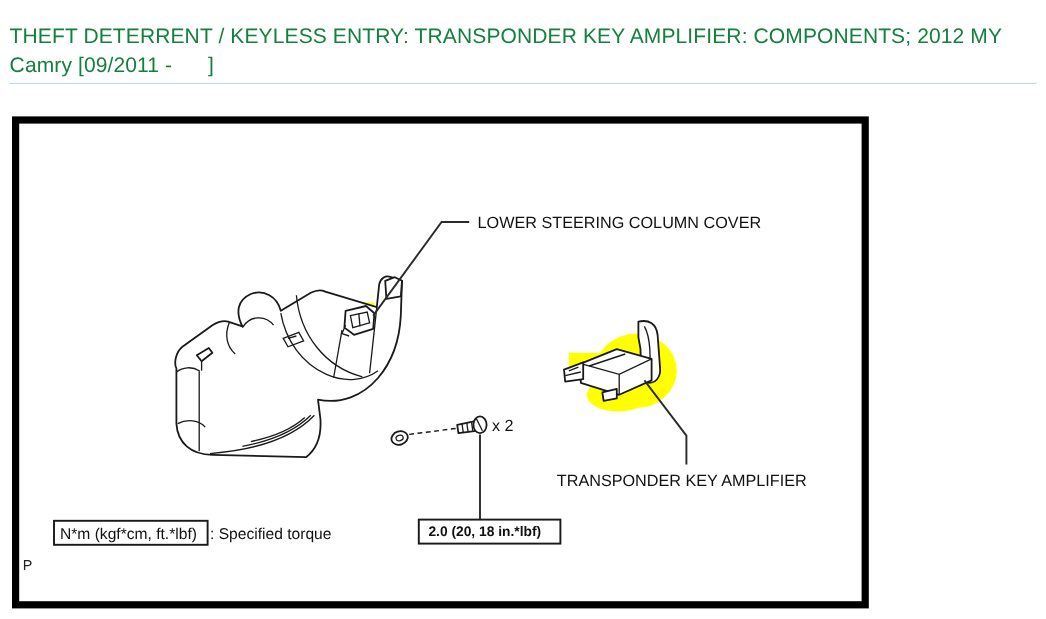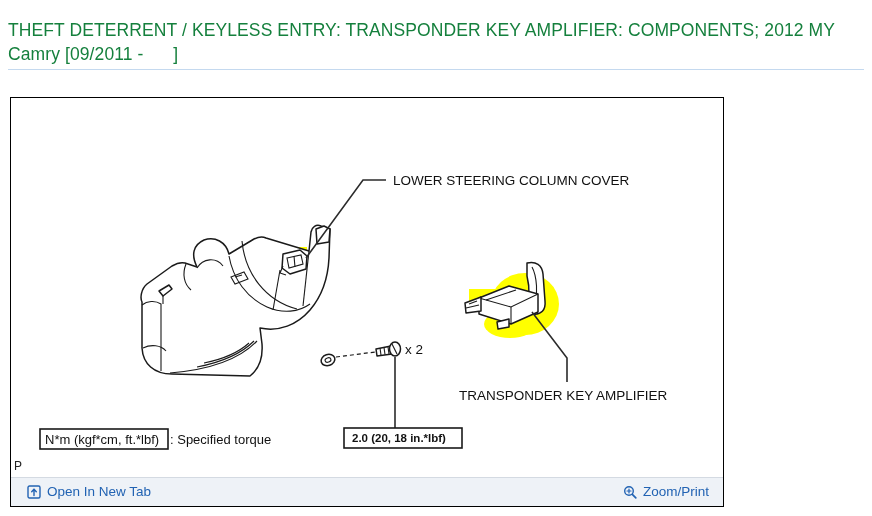--- a/index.html
+++ b/index.html
@@ -38,21 +38,21 @@
     background: #c4d9ef;
   }
 
   
   #viewer-panel {
     position: absolute;
     left: 10px;
     top: 97px;
     width: 714px;
     height: 410px;
-    border: 1px solid #000000;
+    border: 6px solid #000000;
     background: #ffffff;
     box-sizing: border-box;
   }
   #diagram-canvas {
     position: absolute;
     left: 0;
     top: 0;
     width: 712px;
     height: 379px;
     overflow: hidden;
@@ -267,37 +267,13 @@
         <rect x="29" y="331" width="128" height="20" fill="#ffffff" stroke="#1a1a1a" stroke-width="1.6"></rect>
         <text class="dwg-legend-text" x="34" y="346">N*m (kgf*cm, ft.*lbf)</text>
         <text class="dwg-legend-text" x="159" y="346">: Specified torque</text>
       </g>
 
     </svg>
   </div>
 
   <div id="stray-char">P</div>
 
-  <div id="viewer-toolbar">
-
-    <a id="open-new-tab-link" class="toolbar-link">
-      <span class="icon">
-        <svg width="14" height="14" viewBox="0 0 14 14" xmlns="http://www.w3.org/2000/svg">
-          <rect x="1" y="1" width="12" height="12" rx="1.5" fill="none" stroke="#2263b3" stroke-width="1.4"></rect>
-          <path d="M 7 10.5 L 7 5 M 7 4.2 L 4.7 6.8 M 7 4.2 L 9.3 6.8" fill="none" stroke="#2263b3" stroke-width="1.4" stroke-linecap="round" stroke-linejoin="round"></path>
-        </svg>
-      </span>
-      <span>Open In New Tab</span>
-    </a>
-
-    <a id="zoom-print-link" class="toolbar-link">
-      <span class="icon">
-        <svg width="14" height="14" viewBox="0 0 14 14" xmlns="http://www.w3.org/2000/svg">
-          <circle cx="6" cy="6" r="4.3" fill="none" stroke="#2263b3" stroke-width="1.4"></circle>
-          <path d="M 9.3 9.3 L 12.8 12.8" stroke="#2263b3" stroke-width="1.7" stroke-linecap="round"></path>
-          <path d="M 6 4 L 6 8 M 4 6 L 8 6" stroke="#2263b3" stroke-width="1.2" stroke-linecap="round"></path>
-        </svg>
-      </span>
-      <span>Zoom/Print</span>
-    </a>
-
-  </div>
 </div>
 
 </body></html>

